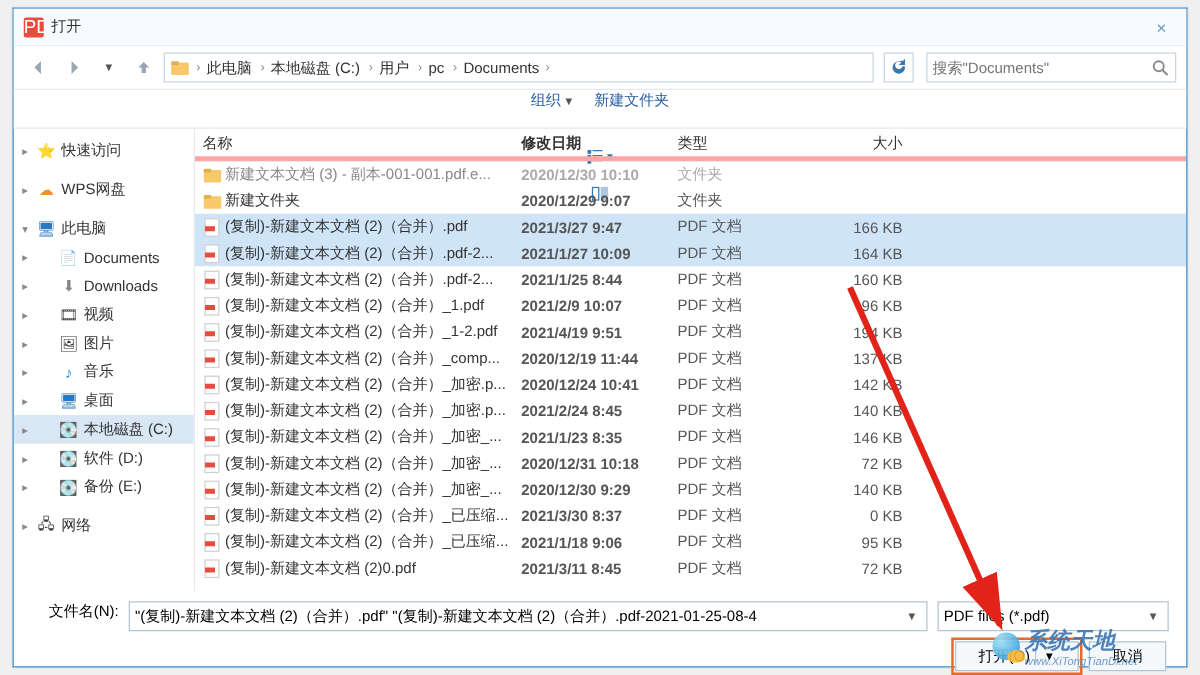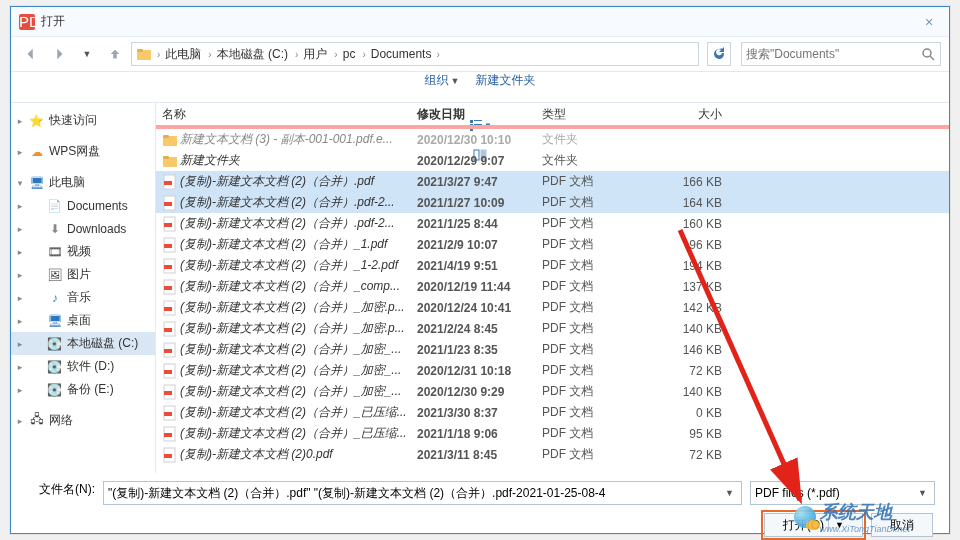--- a/index.html
+++ b/index.html
@@ -36,21 +36,21 @@
 .filelist { flex:1; display:flex; flex-direction:column; overflow:hidden; }
 .cols { height:26px; display:flex; align-items:center; border-bottom:4px solid #fca5a5; padding-left:6px; color:#333; }
 .col-name { width:255px; }
 .col-date { width:125px;font-weight:bold; }
 .col-type { width:110px; }
 .col-size { width:80px; text-align:right; padding-right:10px;}
 .rows { flex:1; overflow:hidden; }
 .row { height:21px; display:flex; align-items:center; padding-left:6px; color:#333; }
 .row.sel { background:#cfe4f7; }
 .row .fico { width:18px; display:flex; }
-.row .rname { width:237px; overflow:hidden; white-space:nowrap; text-overflow:ellipsis;font-style:italic;}
+.row .rname { width:237px; overflow:hidden; white-space:nowrap; text-overflow:ellipsis;}
 .row .rdate { width:125px; color:#555;font-weight:bold;}
 .row .rtype { width:110px; color:#555;}
 .row .rsize { width:80px; text-align:right; padding-right:10px; color:#555;}
 .row.dim { color:#888;}
 .row.dim .rdate,.row.dim .rtype { color:#aaa; }
 .footer { height:60px; padding:8px 14px; display:flex; flex-direction:column; gap:8px; }
 .footer-row { display:flex; align-items:flex-start; gap:8px; }
 .fname-label { width:70px; text-align:right; }
 .combo { height:24px; border:1px solid #b3c5d5; display:flex; align-items:center; padding:0 4px; background:#fff; }
 .combo input { flex:1; border:none; outline:none; font-size:12px;}

